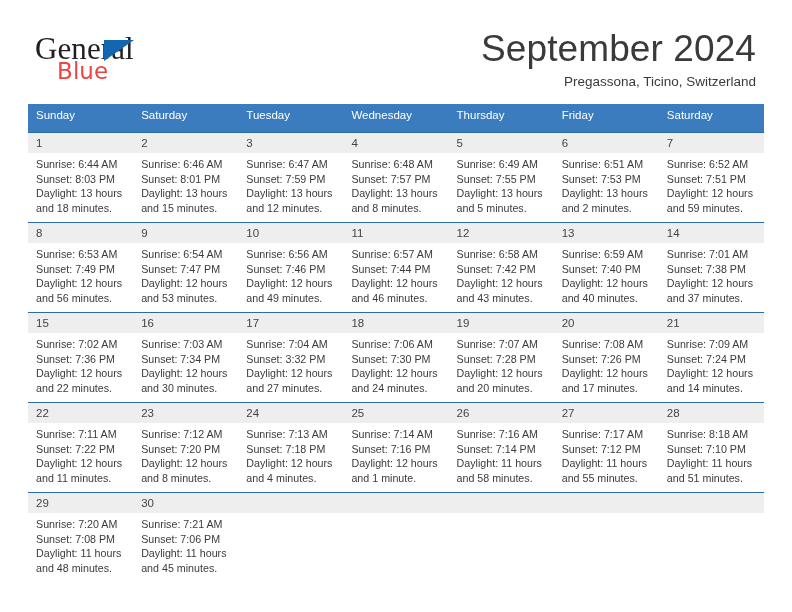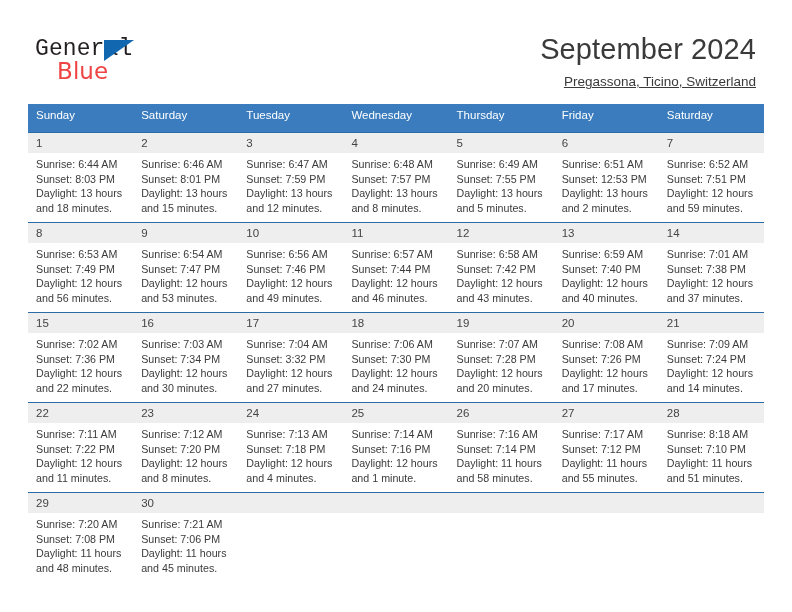--- a/index.html
+++ b/index.html
@@ -27,24 +27,24 @@
   .logo {
     position: absolute;
     left: 35px;
     top: 36px;
     width: 220px;
     height: 52px;
   }
   .logo-general {
     position: absolute;
     left: 0; top: 0;
-    font-size: 23px;
+    font-size: 31px;
     letter-spacing: 0.1px;
     color: #231f20;
-    font-family: Liberation Mono, monospace;
+    font-family: Liberation Serif, serif;
     font-weight: 400;
     line-height: 26px;
   }
   .logo-tri {
     position: absolute;
     left: 69px;
     top: 4px;
     width: 0; height: 0;
     border-left: 30px solid #1267b1;
     border-bottom: 21px solid transparent;
@@ -61,35 +61,34 @@
     line-height: 26px;
   }
 
   .title-block {
     position: absolute;
     right: 36px;
     top: 32px;
     text-align: right;
   }
   .month-title {
-    font-size: 29px;
+    font-size: 37px;
     font-weight: 400;
     color: #3a3a3a;
     line-height: 34px;
     letter-spacing: 0.1px;
     white-space: nowrap;
   }
   .location {
     margin-top: 8px;
     font-size: 13.5px;
     font-weight: 400;
     color: #3a3a3a;
     line-height: 16px;
     white-space: nowrap;
-    text-decoration: underline;
   }
 
   
   .calendar {
     position: absolute;
     left: 28px;
     top: 104px;
     width: 736px;
   }
   table.cal {
@@ -229,21 +228,21 @@
                   <div>Daylight: 13 hours</div>
                   <div>and 5 minutes.</div>
                 </div>
               </div>
             </td>
             <td>
               <div class="cell-inner">
                 <div class="daynum">6</div>
                 <div class="lines">
                   <div>Sunrise: 6:51 AM</div>
-                  <div>Sunset: 12:53 PM</div>
+                  <div>Sunset: 7:53 PM</div>
                   <div>Daylight: 13 hours</div>
                   <div>and 2 minutes.</div>
                 </div>
               </div>
             </td>
             <td>
               <div class="cell-inner">
                 <div class="daynum">7</div>
                 <div class="lines">
                   <div>Sunrise: 6:52 AM</div>

